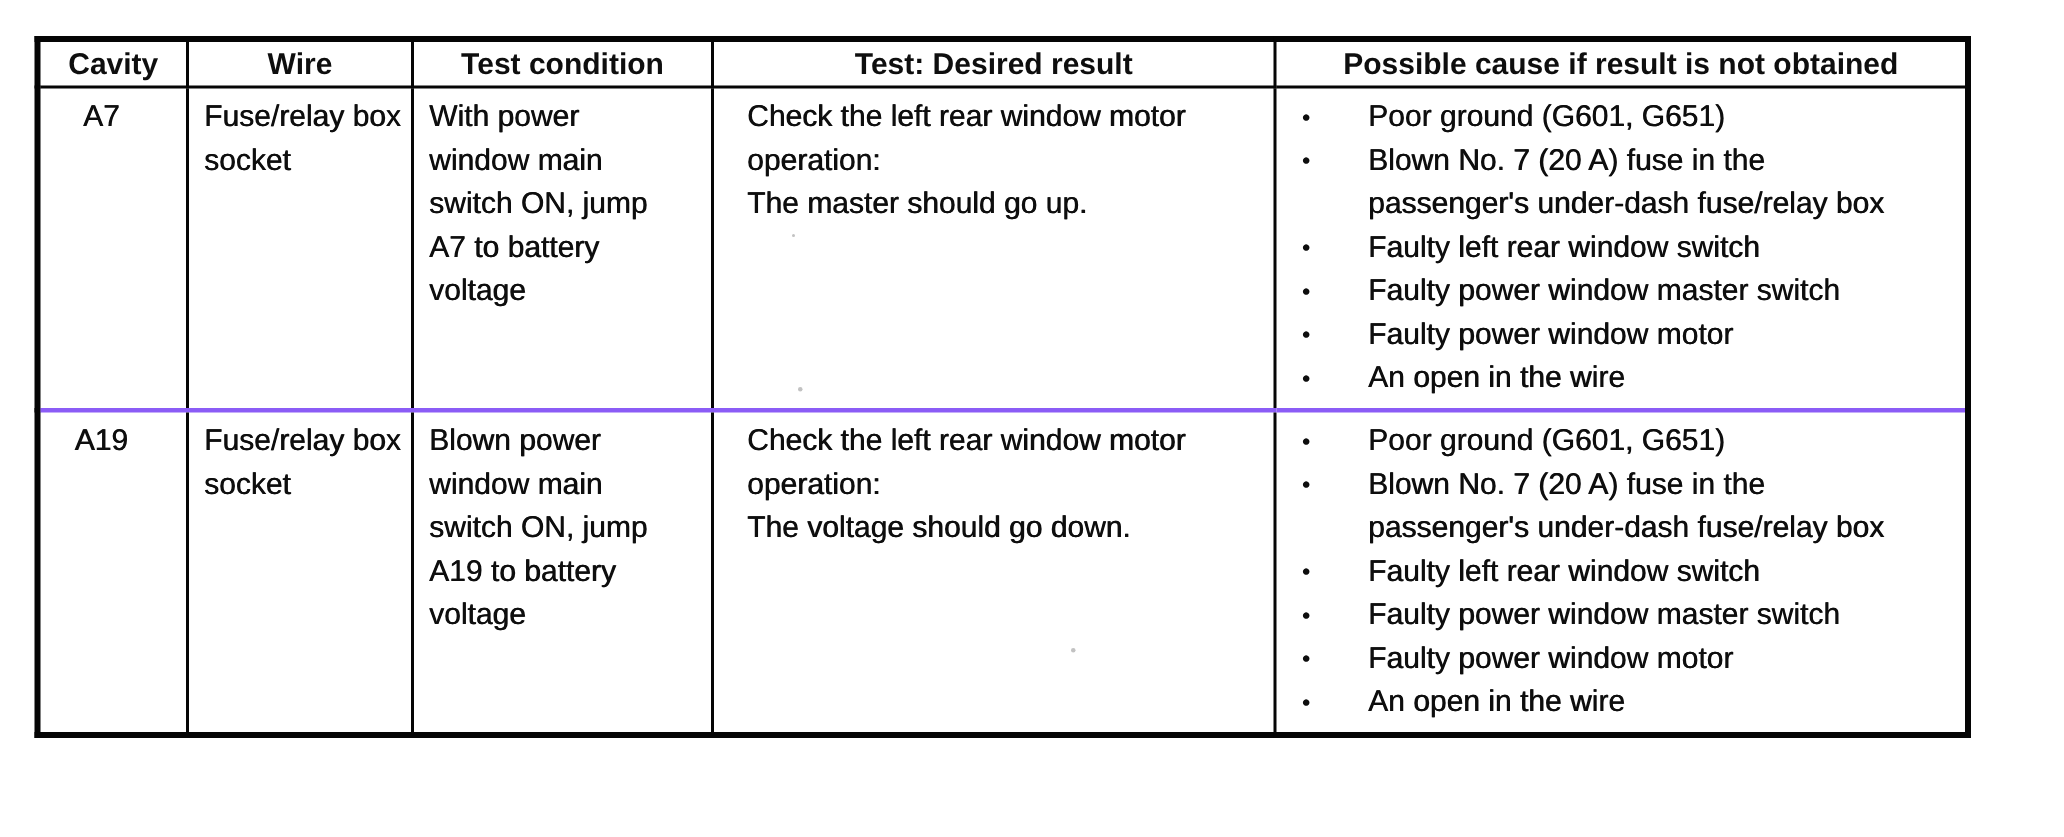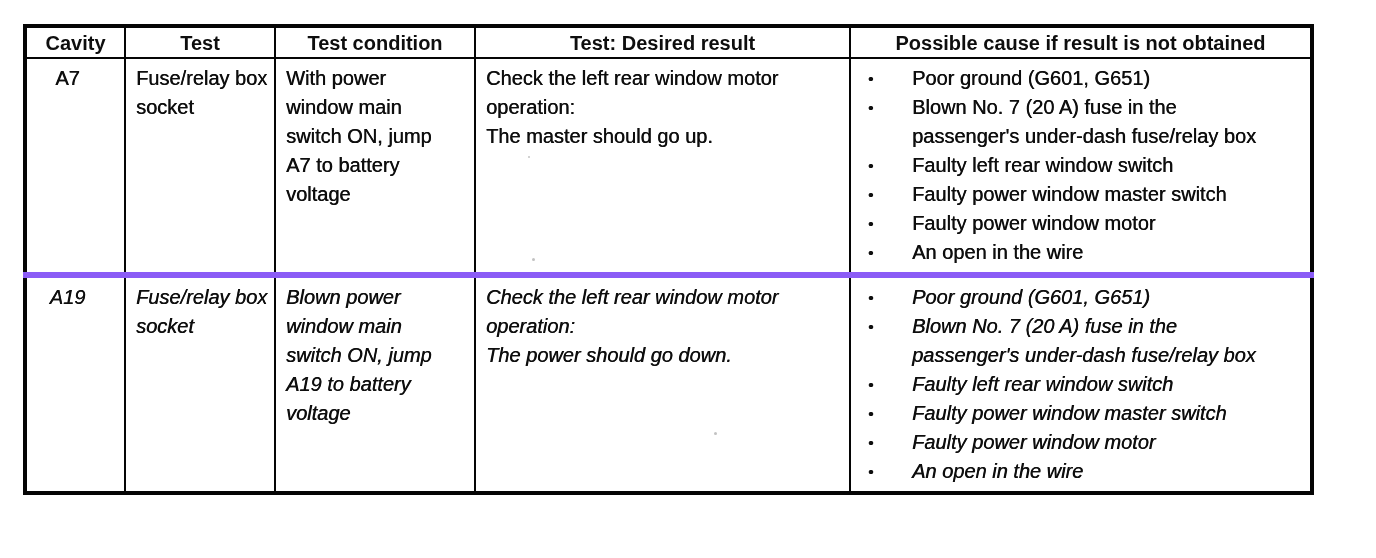--- a/index.html
+++ b/index.html
@@ -42,31 +42,30 @@
     padding: 3px 2px 2px 2px;
     white-space: nowrap;
   }
   tbody td {
     font-size: 20px;
     line-height: 29px;
     padding: 5px 6px 5px 10px;
     text-shadow: 0.4px 0 0 currentColor; 
   }
   tbody tr.row-a19 td {
-    border-top: 6px solid #8b5cf6;
-    font-style: italic;
+    border-top: 3px solid #8b5cf6;
   }
   td.c-cavity {
     text-align: center;
     padding-left: 2px;
     padding-right: 18px;
   }
   .cond-text  { max-width: 148px; }
   .wire-text  { max-width: 134px; }
-  .result-line { max-width: 312px; }
+  .result-line { max-width: 312px; margin-left: 12px; }
   ul.causes {
     list-style: none;
     margin: 0;
     padding: 0;
   }
   ul.causes li {
     position: relative;
     padding-left: 27px;
   }
   ul.causes .bullet {
@@ -104,21 +103,21 @@
     <colgroup>
       <col style="width:100px">
       <col style="width:150px">
       <col style="width:200px">
       <col style="width:375px">
       <col style="width:462px">
     </colgroup>
     <thead>
       <tr>
         <th>Cavity</th>
-        <th>Test</th>
+        <th>Wire</th>
         <th>Test condition</th>
         <th>Test: Desired result</th>
         <th>Possible cause if result is not obtained</th>
       </tr>
     </thead>
     <tbody>
 
       <tr class="row-a7">
         <td class="c-cavity">A7</td>
         <td class="c-wire">
@@ -146,21 +145,21 @@
       <tr class="row-a19">
         <td class="c-cavity">A19</td>
         <td class="c-wire">
           <div class="wire-text">Fuse/relay box socket</div>
         </td>
         <td class="c-cond">
           <div class="cond-text">Blown power window main switch ON, jump A19 to battery voltage</div>
         </td>
         <td class="c-result">
           <div class="result-line">Check the left rear window motor operation:</div>
-          <div class="result-line">The power should go down.</div>
+          <div class="result-line">The voltage should go down.</div>
         </td>
         <td class="c-causes">
           <ul class="causes">
             <li><span class="bullet">•</span><span class="cause-text">Poor ground (G601, G651)</span></li>
             <li><span class="bullet">•</span><span class="cause-text">Blown No. 7 (20 A) fuse in the passenger's under-dash fuse/relay box</span></li>
             <li><span class="bullet">•</span><span class="cause-text">Faulty left rear window switch</span></li>
             <li><span class="bullet">•</span><span class="cause-text">Faulty power window master switch</span></li>
             <li><span class="bullet">•</span><span class="cause-text">Faulty power window motor</span></li>
             <li><span class="bullet">•</span><span class="cause-text">An open in the wire</span></li>
           </ul>

